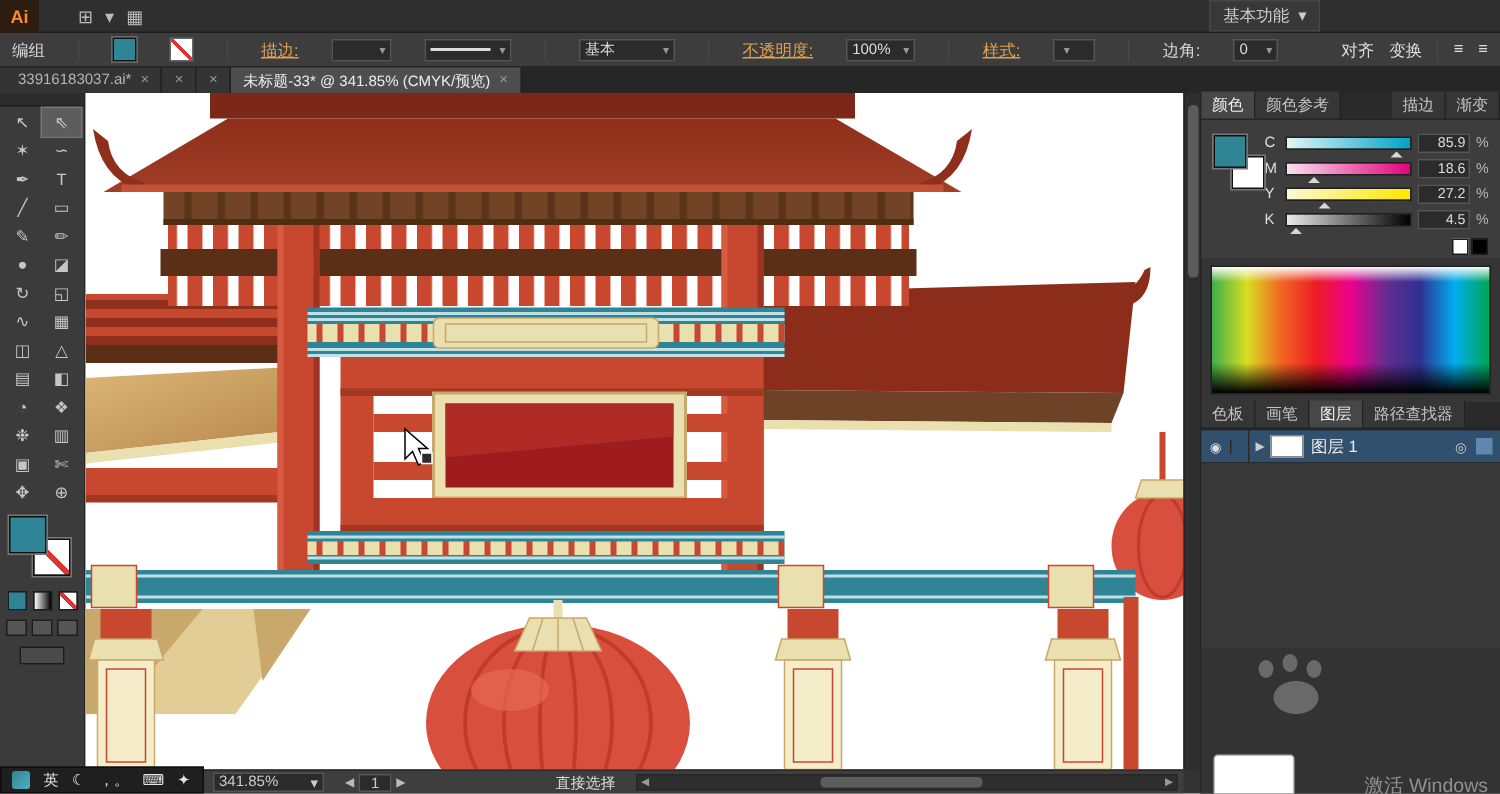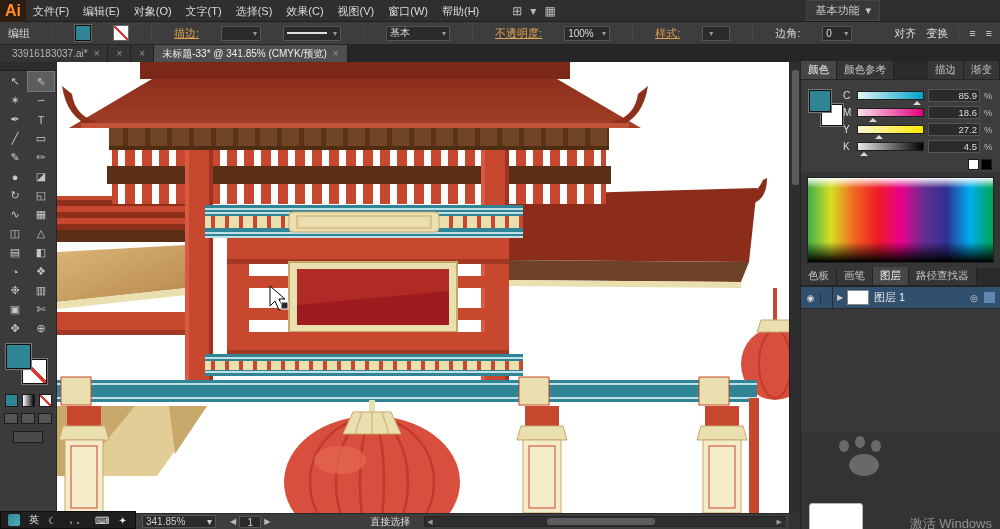--- a/index.html
+++ b/index.html
@@ -1,21 +1,21 @@
 <!DOCTYPE html>
 <html><head>
 <meta charset="utf-8">
 <style>
   * { margin:0; padding:0; box-sizing:border-box; }
   html,body { width:1000px; height:529px; overflow:hidden; }
   body { font-family:"Liberation Sans", sans-serif; background:#333; color:#d6d6d6; position:relative; font-size:11px; }
 
   
   .menubar { position:absolute; top:0; left:0; width:1000px; height:22px; background:#2f2f2f; border-bottom:1px solid #1e1e1e; display:flex; align-items:center; }
-  .ailogo { width:26px; height:22px; background:#2d1d10; color:#ff8b2a; font-weight:bold; display:flex; align-items:center; justify-content:center; font-size:16px; }
+  .ailogo { width:26px; height:22px; background:#2d1d10; color:#ff8b2a; font-weight:bold; display:flex; align-items:center; justify-content:center; font-size:12px; }
   .menus { display:flex; }
   .menuitem { padding:0 7px; line-height:22px; cursor:default; color:#dcdcdc; }
   .mb-icons { display:flex; align-items:center; gap:8px; margin-left:26px; color:#bbb; }
   .mbicon { font-size:12px; }
   .workspace { margin-left:auto; margin-right:120px; display:flex; gap:6px; align-items:center; color:#ccc; padding:2px 8px; border:1px solid #454545; background:#383838; }
 
   
   .controlbar { position:absolute; top:22px; left:0; width:1000px; height:23px; background:#3d3d3d; border-bottom:1px solid #242424; display:flex; align-items:center; gap:22px; padding:0 8px; font-size:11px; }
   .cb-sep { width:1px; height:15px; background:#2a2a2a; border-right:1px solid #4a4a4a; }
   .cb-link { color:#e0a050; text-decoration:underline; }
@@ -69,21 +69,21 @@
   .chslider { flex:1; height:9px; position:relative; border:1px solid #202020; }
   .chrow:nth-of-type(1) .chslider { background:linear-gradient(to right,#e2f5f8,#00a3c8); }
   .chrow:nth-of-type(2) .chslider { background:linear-gradient(to right,#f8e0ec,#e5007d); }
   .chrow:nth-of-type(3) .chslider { background:linear-gradient(to right,#fbf8d4,#ffe800); }
   .chrow:nth-of-type(4) .chslider { background:linear-gradient(to right,#e9e9e9,#000); }
   .chthumb { position:absolute; bottom:-6px; width:0; height:0; border:4px solid transparent; border-bottom-color:#d8d8d8; }
   .chrow:nth-of-type(1) .chthumb { left:84%; }
   .chrow:nth-of-type(2) .chthumb { left:17%; }
   .chrow:nth-of-type(3) .chthumb { left:26%; }
   .chrow:nth-of-type(4) .chthumb { left:3%; }
-  .chval { width:52px; height:13px; background:#2b2b2b; border:1px solid #555; font-size:9.5px; text-align:right; padding:0 2px; color:#ddd; }
+  .chval { width:35px; height:13px; background:#2b2b2b; border:1px solid #555; font-size:9.5px; text-align:right; padding:0 2px; color:#ddd; }
   .chunit { width:10px; font-size:9.5px; color:#bbb; }
   .cp-bw { position:absolute; right:8px; bottom:2px; display:flex; gap:2px; }
   .bwcell { width:11px; height:11px; border:1px solid #1c1c1c; }
   .bw-w { background:#fff; } .bw-k { background:#000; }
   .spectrum { margin:5px 6px; height:86px; border:1px solid #222;
     background:
       linear-gradient(to bottom, rgba(255,255,255,.95) 0%, rgba(255,255,255,0) 12%, rgba(0,0,0,0) 76%, #000 100%),
       linear-gradient(to right,#3fae49,#d7df23,#f26522,#ed1c24,#ec008c,#662d91,#2e3192,#00aeef,#00a651);
   }
   .layers { position:relative; background:#383838; height:146px; border-top:1px solid #242424; }
@@ -122,32 +122,20 @@
   .imelogo { width:12px; height:12px; background:linear-gradient(135deg,#2F8495,#4db0c4); border-radius:2px; }
   .imeitem { font-size:10px; }
 
   .cjk { font-family:"Liberation Sans", sans-serif; }
 </style>
 </head>
 <body>
 
 <div class="menubar">
   <div class="ailogo">Ai</div>
-  <div class="menus">
-
-  <div class="menuitem cjk">文件(F)</div>
-      <div class="menuitem cjk">编辑(E)</div>
-      <div class="menuitem cjk">对象(O)</div>
-      <div class="menuitem cjk">文字(T)</div>
-      <div class="menuitem cjk">选择(S)</div>
-      <div class="menuitem cjk">效果(C)</div>
-      <div class="menuitem cjk">视图(V)</div>
-      <div class="menuitem cjk">窗口(W)</div>
-      <div class="menuitem cjk">帮助(H)</div>
-    </div>
   <div class="mb-icons">
     <span class="mbicon">⊞</span>
     <span class="mbicon">▾</span>
     <span class="mbicon">▦</span>
   </div>
   <div class="workspace">
     <span class="cjk">基本功能</span>
     <span class="chev">▾</span>
   </div>
 </div>

